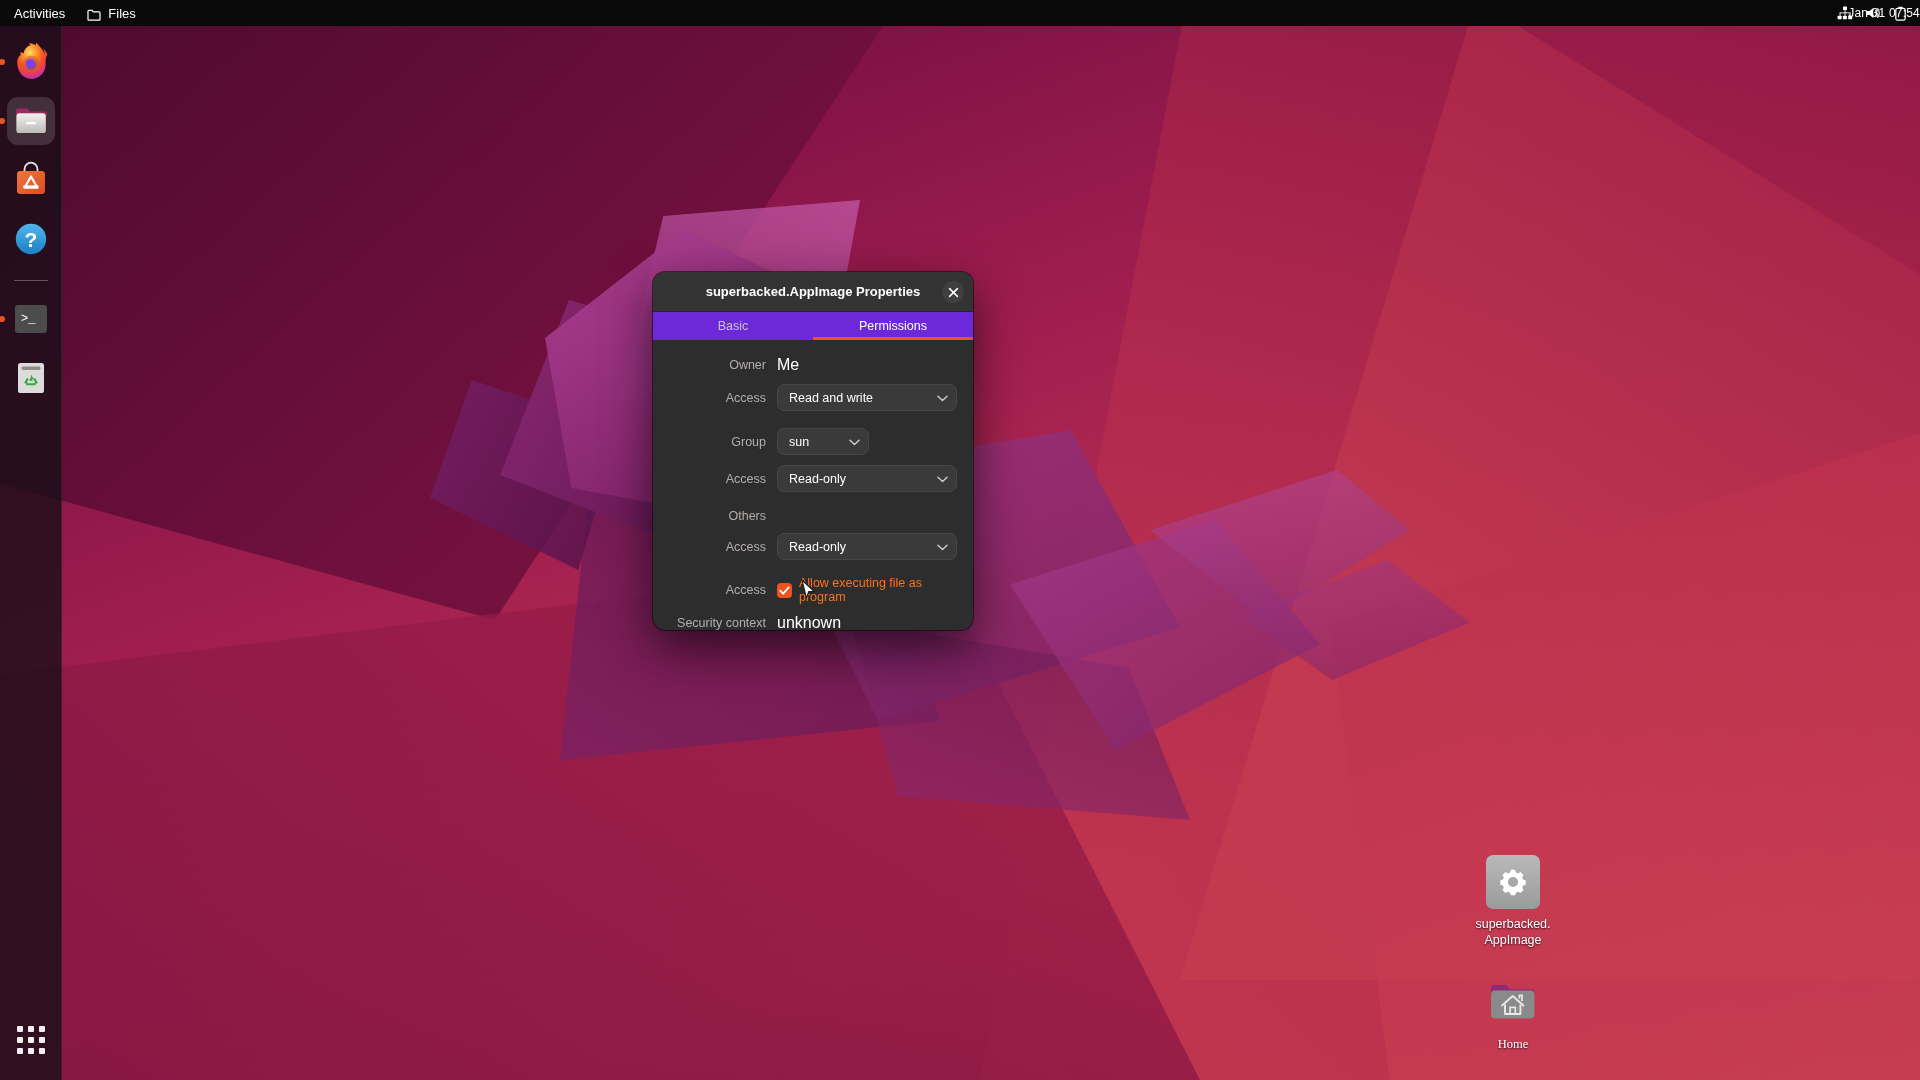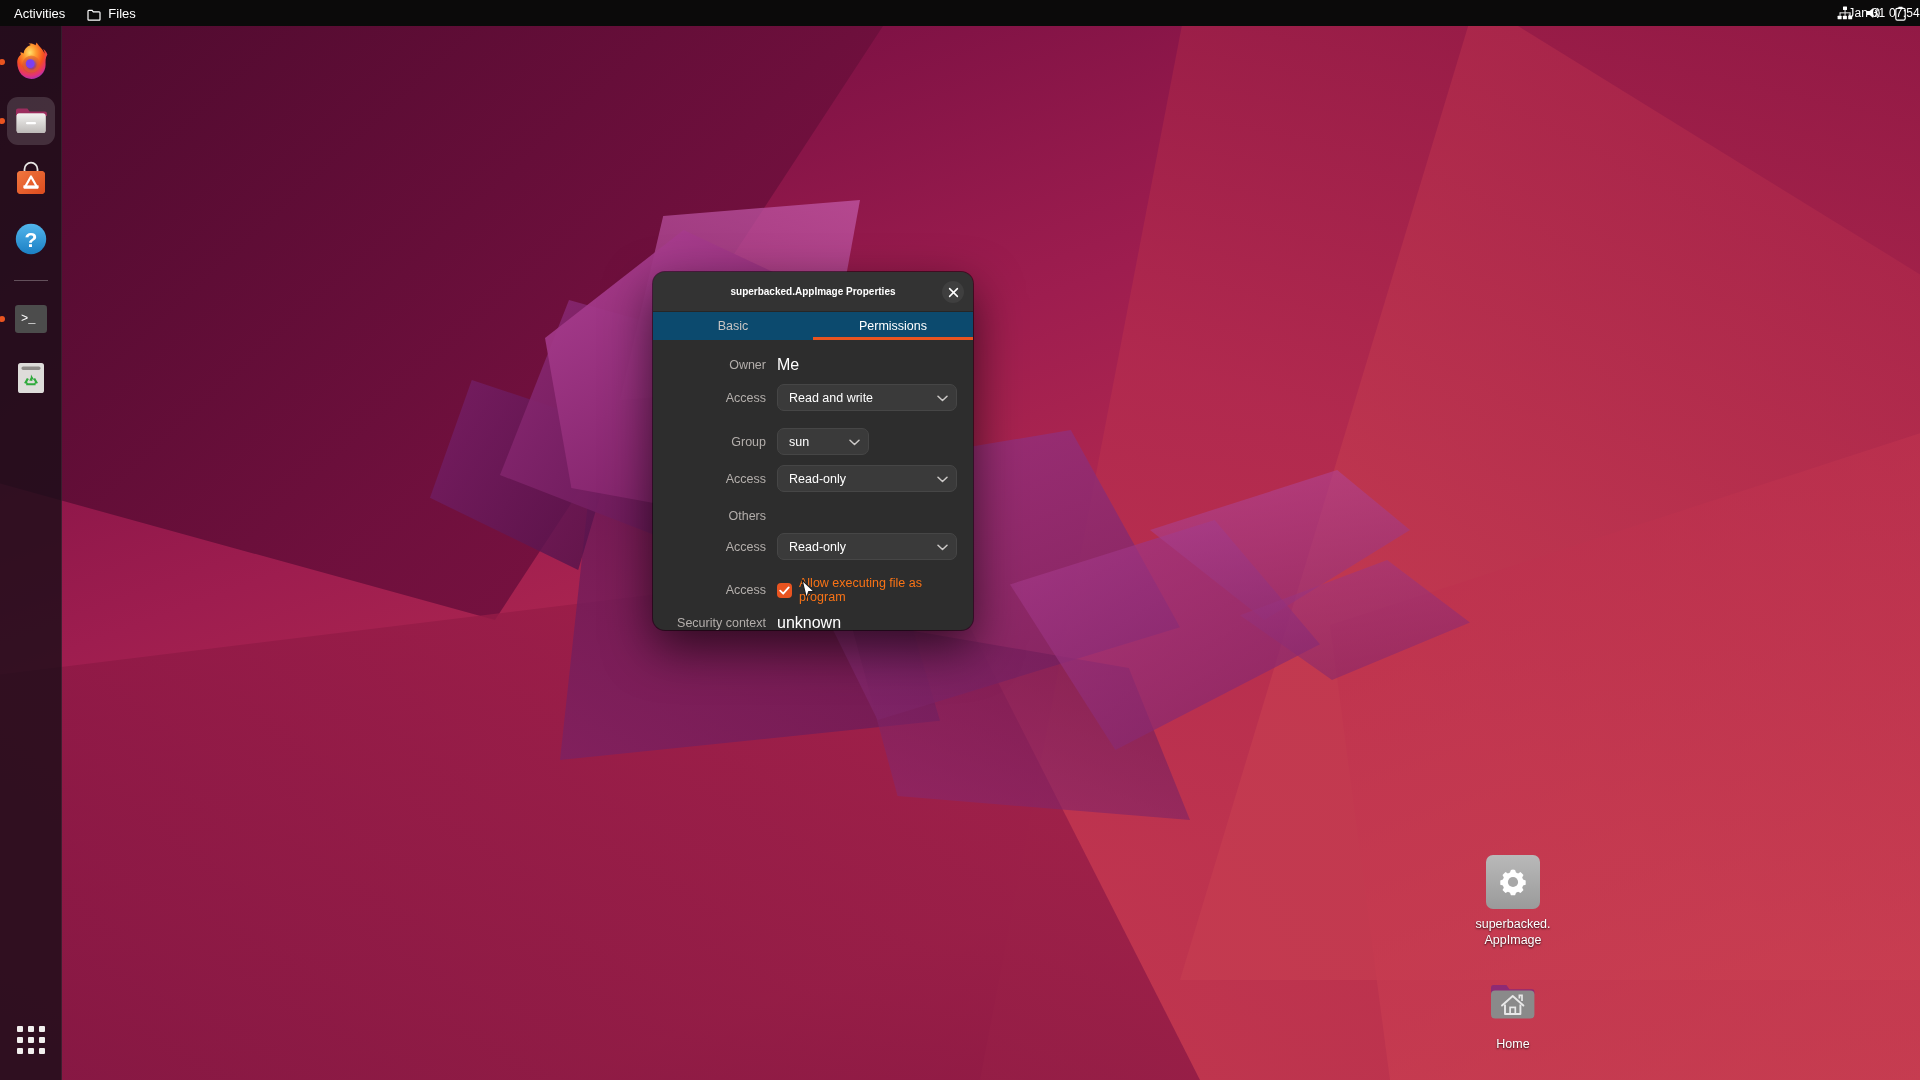--- a/index.html
+++ b/index.html
@@ -120,42 +120,42 @@
   .desk-icon .glyph {
     width:54px; height:54px; margin:0 auto 7px; border-radius:7px;
     display:flex; align-items:center; justify-content:center;
   }
   .desk-icon .label {
     color:#ffffff; font-size:12.5px; line-height:16px;
     text-shadow:0 1px 2px rgba(0,0,0,.8); word-break:break-word;
   }
   #icon-appimage { left:1453px; top:855px; }
   #icon-appimage .glyph { background:linear-gradient(180deg,#b9b9b9,#9a9a9a); }
-  #icon-home { left:1453px; top:975px; }
+  #icon-home { left:1453px; top:975px;font-family:Liberation Serif, serif; }
 
   
   #dialog {
     position:absolute; left:653px; top:272px; width:320px; height:358px;
     background:#2d2d2d; border-radius:12px;
     box-shadow:0 18px 48px rgba(0,0,0,.62), 0 0 0 1px rgba(0,0,0,.5);
     z-index:50; overflow:hidden;
     color:#ffffff;
   }
   #dlg-header {
     height:40px; background:#333333; position:relative;
     display:flex; align-items:center; justify-content:center;
     border-bottom:1px solid #262626;
   }
-  #dlg-title { font-size:10px; font-weight:bold; color:#ffffff; }
+  #dlg-title { font-size:13px; font-weight:bold; color:#ffffff; }
   #dlg-close {
     position:absolute; right:9px; top:9px; width:22px; height:22px;
     border-radius:50%; background:#3f3f3f;
     display:flex; align-items:center; justify-content:center; cursor:pointer;
   }
-  #dlg-tabs { display:flex; height:28px; background:#0c4a6e; }
+  #dlg-tabs { display:flex; height:28px; background:#6d28d9; }
   .dlg-tab {
     flex:1; display:flex; align-items:center; justify-content:center;
     font-size:12.5px; color:#c9c5c3; cursor:pointer; position:relative;
   }
   .dlg-tab.active { color:#ffffff; }
   .dlg-tab.active::after {
     content:""; position:absolute; left:0; right:0; bottom:0;
     height:3px; background:#e95420;
   }
   #dlg-body { padding:16px 16px 0 0;margin-left:16px; }

